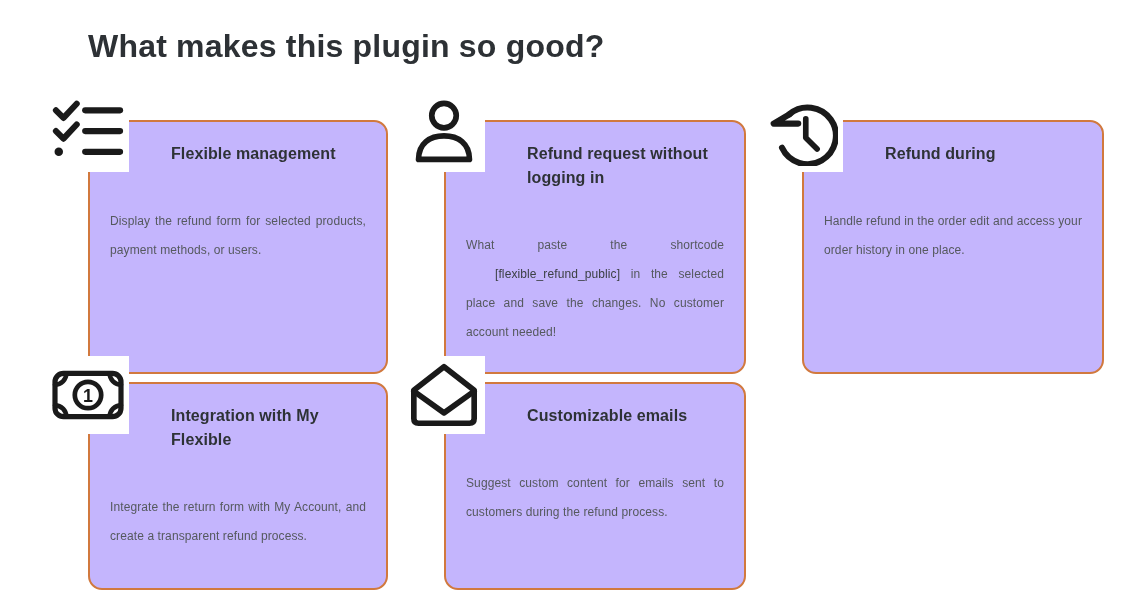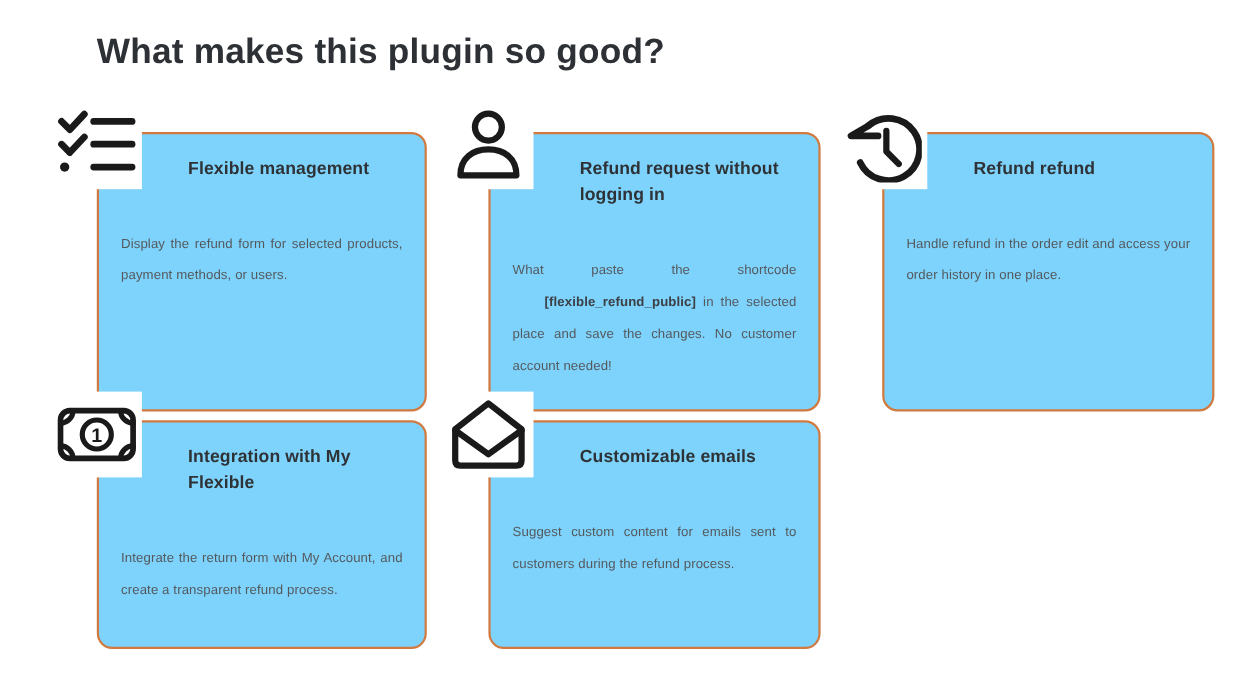--- a/index.html
+++ b/index.html
@@ -35,21 +35,21 @@
     display:grid;
     grid-template-columns:300px 302px 302px;
     grid-template-rows:254px 208px;
     column-gap:56px;
     row-gap:8px;
   }
   .card{
     position:relative;
     border:2px solid var(--accent);
     border-radius:14px;
-    background:#7dd3fc;
+    background:#c4b5fd;
   }
   .icon-box{
     position:absolute;
     top:-28px;left:-43px;
     width:82px;height:78px;
     background:#ffffff;
     display:flex;align-items:center;justify-content:center;
     z-index:2;
   }
   .icon-box svg{width:72px;height:66px;display:block;}
@@ -64,21 +64,21 @@
   }
   .card-body{
     margin:41px 20px 0 20px;
     font-size:12px;
     line-height:29px;
     color:var(--body);
     text-align:justify;
     letter-spacing:0.1px;
   }
   .card-body .b{
-    font-weight:bold;
+    font-weight:normal;
     color:var(--body-bold);
     padding-left:29px;
   }
 </style>
 </head>
 <body>
 
 <div class="content">
   <h1 class="page-title">What makes this plugin so good?</h1>
   <div class="grid">
@@ -110,21 +110,21 @@
   </div>
 
   <div class="card">
     <div class="icon-box">
           <svg viewBox="0 0 76 70" fill="none" stroke="var(--icon)" stroke-linecap="round" stroke-linejoin="round" stroke-width="6.5">
        <path d="M24.7 15 A30 30 0 1 1 16.8 50.7"></path>
        <path d="M25 15 L8 25 L34 25"></path>
        <path d="M42 20 L42 40 L54 52" stroke-width="6"></path>
      </svg>
         </div>
-    <h3 class="card-title">Refund refund</h3>
+    <h3 class="card-title">Refund during</h3>
     <p class="card-body"><span>Handle refund in the order edit and access your order history in one place.</span></p>
   </div>
 
   <div class="card">
     <div class="icon-box">
           <svg viewBox="0 0 76 70" fill="none" stroke="var(--icon)" stroke-linecap="round" stroke-linejoin="round" stroke-width="5.5">
        <rect x="3" y="12" width="70" height="46" rx="9"></rect>
        <circle cx="38" cy="35" r="14" stroke-width="5"></circle>
        <path d="M3 24 A12 12 0 0 0 15 12" stroke-width="5"></path>
        <path d="M61 12 A12 12 0 0 0 73 24" stroke-width="5"></path>

